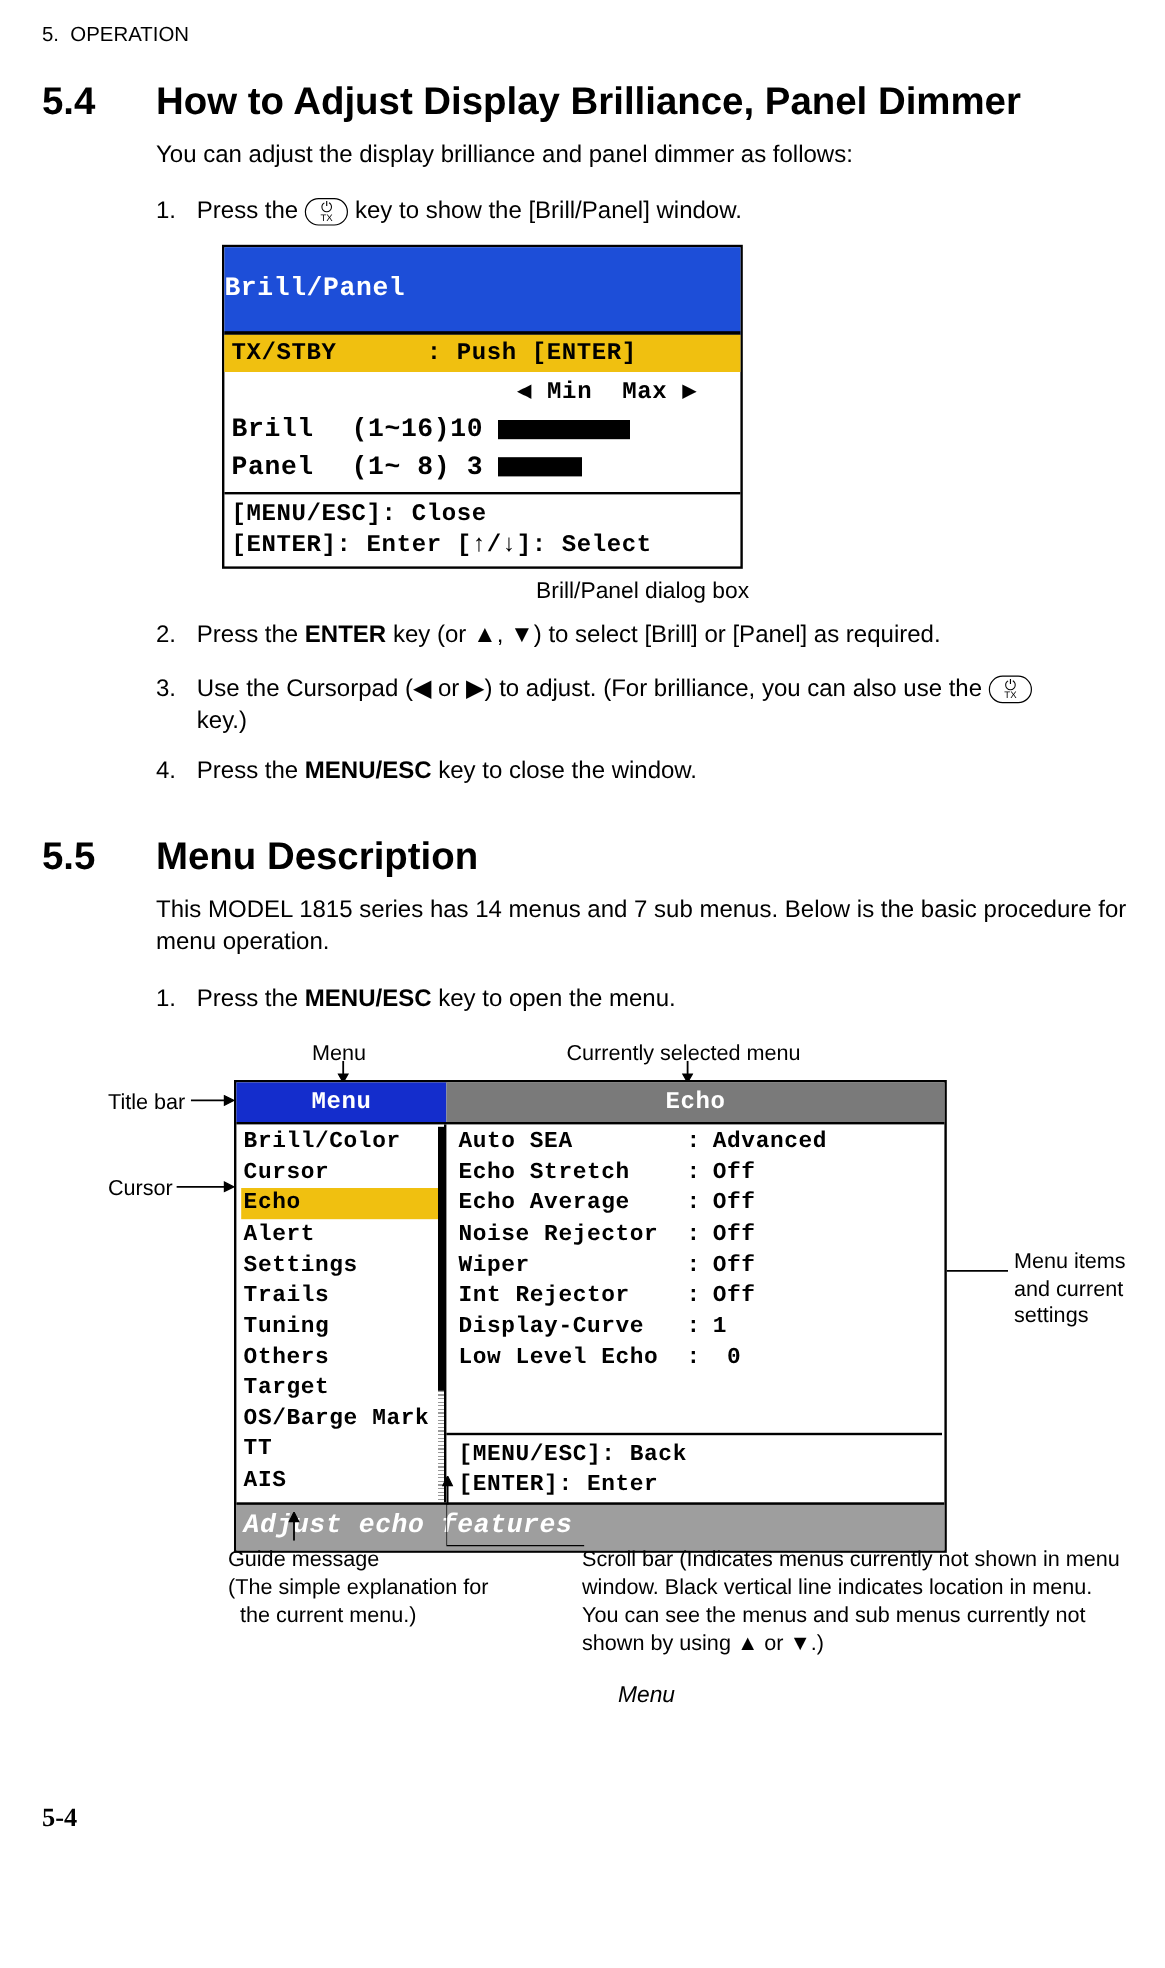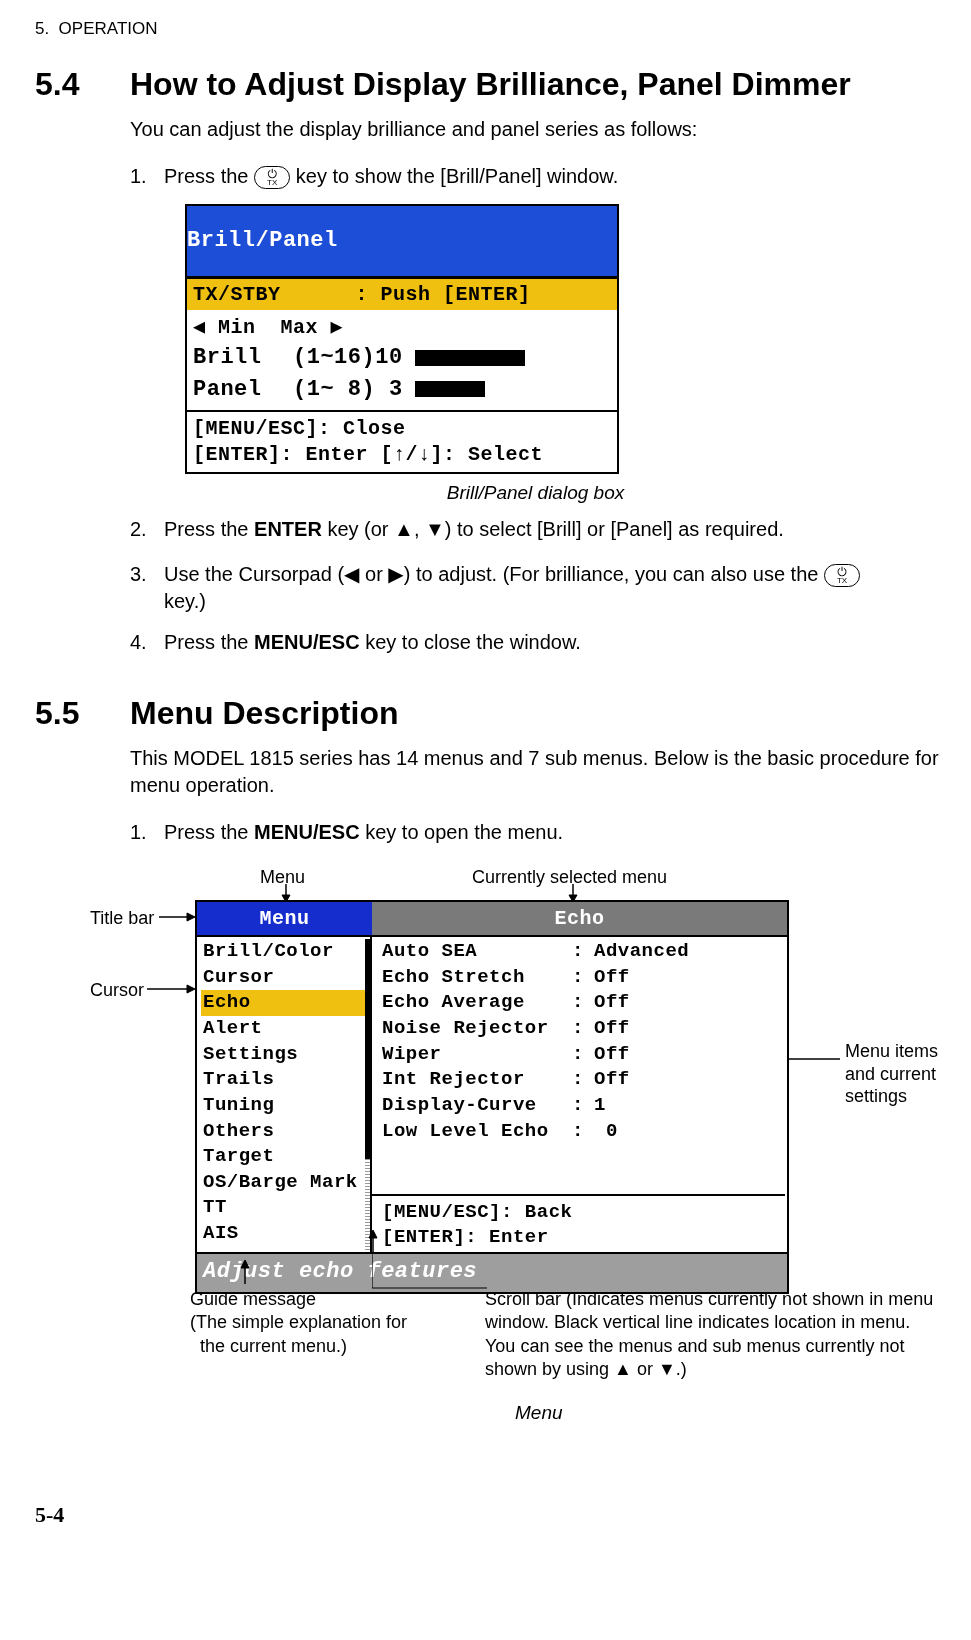--- a/index.html
+++ b/index.html
@@ -107,21 +107,20 @@
     background: #000;
     margin-left: 2px;
   }
   .brill-footer {
     border-top: 2px solid #000;
     font-size: 20px;
     padding: 4px 6px;
     line-height: 1.3;
   }
   .caption {
-    font-style: italic;
     text-align: center;
     font-size: 19px;
     margin: 6px 0 10px 0;
   }
   
   .menu-fig {
     position: relative;
     margin: 10px 0 0 50px;
     width: 860px;
     height: 610px;
@@ -237,37 +236,37 @@
 </style>
 </head>
 <body>
 
 <div class="running-head">5.&nbsp;&nbsp;OPERATION</div>
 
 <h2 class="section">
   <span class="num">5.4</span><span>How to Adjust Display Brilliance, Panel Dimmer</span>
 </h2>
 
-<p class="body-text">You can adjust the display brilliance and panel series as follows:</p>
+<p class="body-text">You can adjust the display brilliance and panel dimmer as follows:</p>
 
 <ol class="steps">
   <li>
     <span class="marker">1.</span>
     <span>Press the </span>
     <span class="power-key"><span class="pwr">⏻</span><span class="tx">TX</span></span>
     <span> key to show the [Brill/Panel] window.</span>
   </li>
 </ol>
 
 <div class="brill-box-wrap">
   <div class="brill-box">
     <div class="brill-title lcd-font">Brill/Panel</div>
     <div class="brill-row1 lcd-font">TX/STBY&nbsp;&nbsp;&nbsp;&nbsp;&nbsp;&nbsp;: Push [ENTER]</div>
     <div class="brill-rows">
-      <div class="lcd-font" style="padding-right:30px;font-size:20px">◀ Min&nbsp;&nbsp;Max ▶</div>
+      <div class="lcd-font" style="text-align:right;padding-right:30px;font-size:20px">◀ Min&nbsp;&nbsp;Max ▶</div>
       <div class="brill-line lcd-font">
         <span style="width:100px">Brill</span>
         <span style="width:120px">(1~16)10</span>
         <span class="brill-bar" style="width:110px"></span>
       </div>
       <div class="brill-line lcd-font">
         <span style="width:100px">Panel</span>
         <span style="width:120px">(1~ 8) 3</span>
         <span class="brill-bar" style="width:70px"></span>
       </div>

